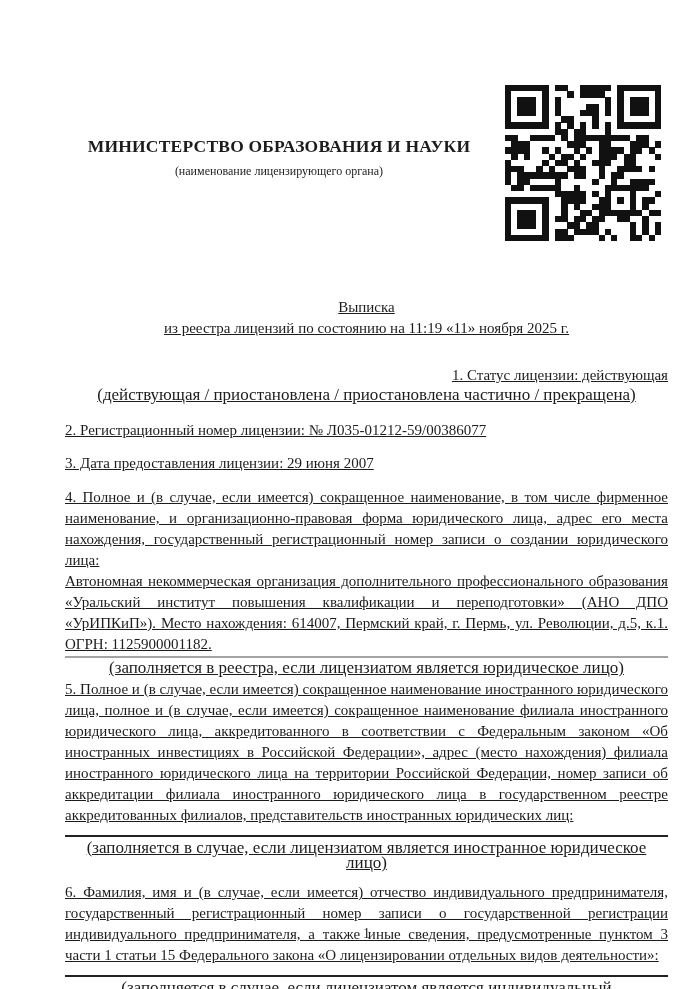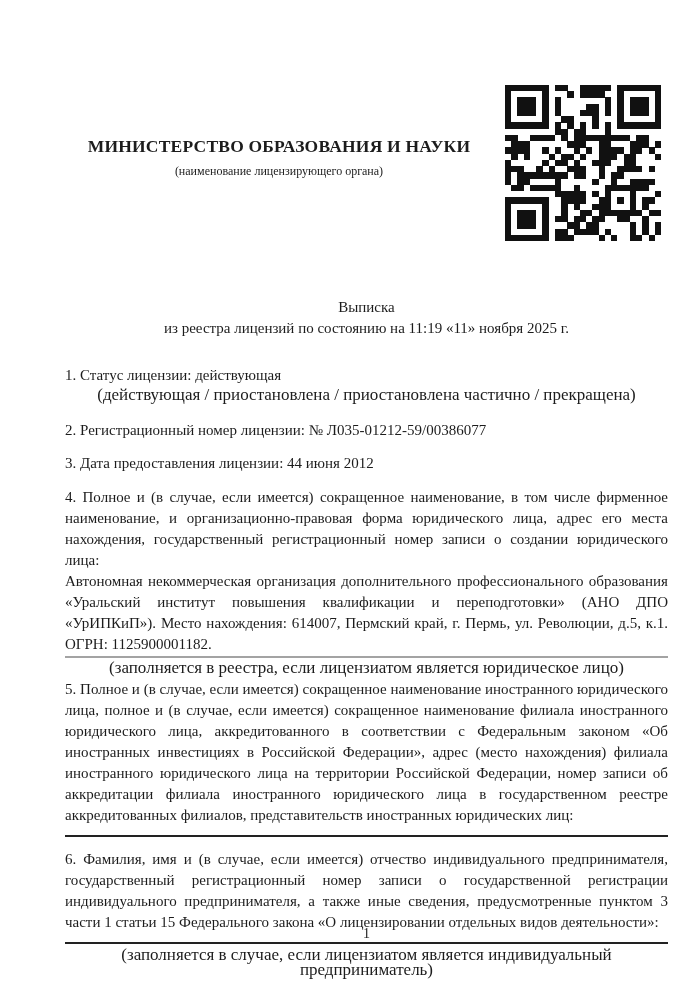--- a/index.html
+++ b/index.html
@@ -8,27 +8,27 @@
     color:#1c1c1c;font-family:"Liberation Serif","DejaVu Serif",serif;
     overflow:hidden;
   }
   .header{position:absolute;top:131px;left:63px;width:432px;text-align:center;}
   .hline{font-weight:700;font-size:17.5px;line-height:30px;letter-spacing:.2px;}
   .hcap{font-size:12px;line-height:14px;margin-top:3px;}
   .qr{position:absolute;top:82px;left:505px;width:156px;height:162px;}
   .qr svg{display:block;width:100%;height:100%;}
   .body{position:absolute;top:297px;left:65px;width:603px;font-size:15px;line-height:21px;}
   .title{text-align:center;}
-  p{margin:0;}
+  p{margin:0;text-decoration:underline;}
   .just{text-align:justify;}
   .cap{font-size:17px;line-height:15px;text-align:center;}
   .ruled{border-bottom:2px solid #a3a3a3;padding-bottom:1px;}
   .fill{height:9px;border-bottom:2px solid #222;}
   .footer{position:absolute;top:926px;left:65px;width:603px;text-align:center;font-size:14px;}
-  .mt26{margin-top:26px;} .mt18{margin-top:18px;}
+  .mt26{margin-top:26px;text-align:right;} .mt18{margin-top:18px;}
   .mt13{margin-top:13px;} .mt12{margin-top:12px;} .mt4{margin-top:4px;}
   .mt3{margin-top:3px;} .mt2{margin-top:2px;} .mt1{margin-top:1px;}
 </style>
 </head>
 <body>
 
 <div class="page">
 
   <div class="qr">
     <svg id="qr-svg" viewBox="0 0 25 25" shape-rendering="crispEdges" aria-hidden="true">
@@ -372,28 +372,29 @@
     <div class="title">
       <p>Выписка</p>
       <p>из реестра лицензий по состоянию на 11:19 «11» ноября 2025 г.</p>
     </div>
 
     <p class="mt26">1. Статус лицензии: действующая</p>
     <p class="cap mt1">(действующая / приостановлена / приостановлена частично / прекращена)</p>
 
     <p class="mt18">2. Регистрационный номер лицензии: № Л035-01212-59/00386077</p>
 
-    <p class="mt12">3. Дата предоставления лицензии: 44 июня 2012</p>
+    <p class="mt12">3. Дата предоставления лицензии: 29 июня 2007</p>
 
     <p class="just mt13">4. Полное и (в случае, если имеется) сокращенное наименование, в том числе фирменное наименование, и организационно-правовая форма юридического лица, адрес его места нахождения, государственный регистрационный номер записи о создании юридического лица:</p>
     <p class="just ruled">Автономная некоммерческая организация дополнительного профессионального образования «Уральский институт повышения квалификации и переподготовки» (АНО ДПО «УрИПКиП»). Место нахождения: 614007, Пермский край, г. Пермь, ул. Революции, д.5, к.1. ОГРН: 1125900001182.</p>
     <p class="cap mt2">(заполняется в реестра, если лицензиатом является юридическое лицо)</p>
 
     <p class="just mt4">5. Полное и (в случае, если имеется) сокращенное наименование иностранного юридического лица, полное и (в случае, если имеется) сокращенное наименование филиала иностранного юридического лица, аккредитованного в соответствии с Федеральным законом «Об иностранных инвестициях в Российской Федерации», адрес (место нахождения) филиала иностранного юридического лица на территории Российской Федерации, номер записи об аккредитации филиала иностранного юридического лица в государственном реестре аккредитованных филиалов, представительств иностранных юридических лиц:</p>
     <div class="fill"></div>
+    <p class="cap mt3">(заполняется в случае, если лицензиатом является иностранное юридическое лицо)</p>
 
     <p class="just mt12">6. Фамилия, имя и (в случае, если имеется) отчество индивидуального предпринимателя, государственный регистрационный номер записи о государственной регистрации индивидуального предпринимателя, а также иные сведения, предусмотренные пунктом 3 части 1 статьи 15 Федерального закона «О лицензировании отдельных видов деятельности»:</p>
     <div class="fill"></div>
     <p class="cap mt3">(заполняется в случае, если лицензиатом является индивидуальный предприниматель)</p>
 
   </div>
 
   <div class="footer">1</div>
 
 </div>

